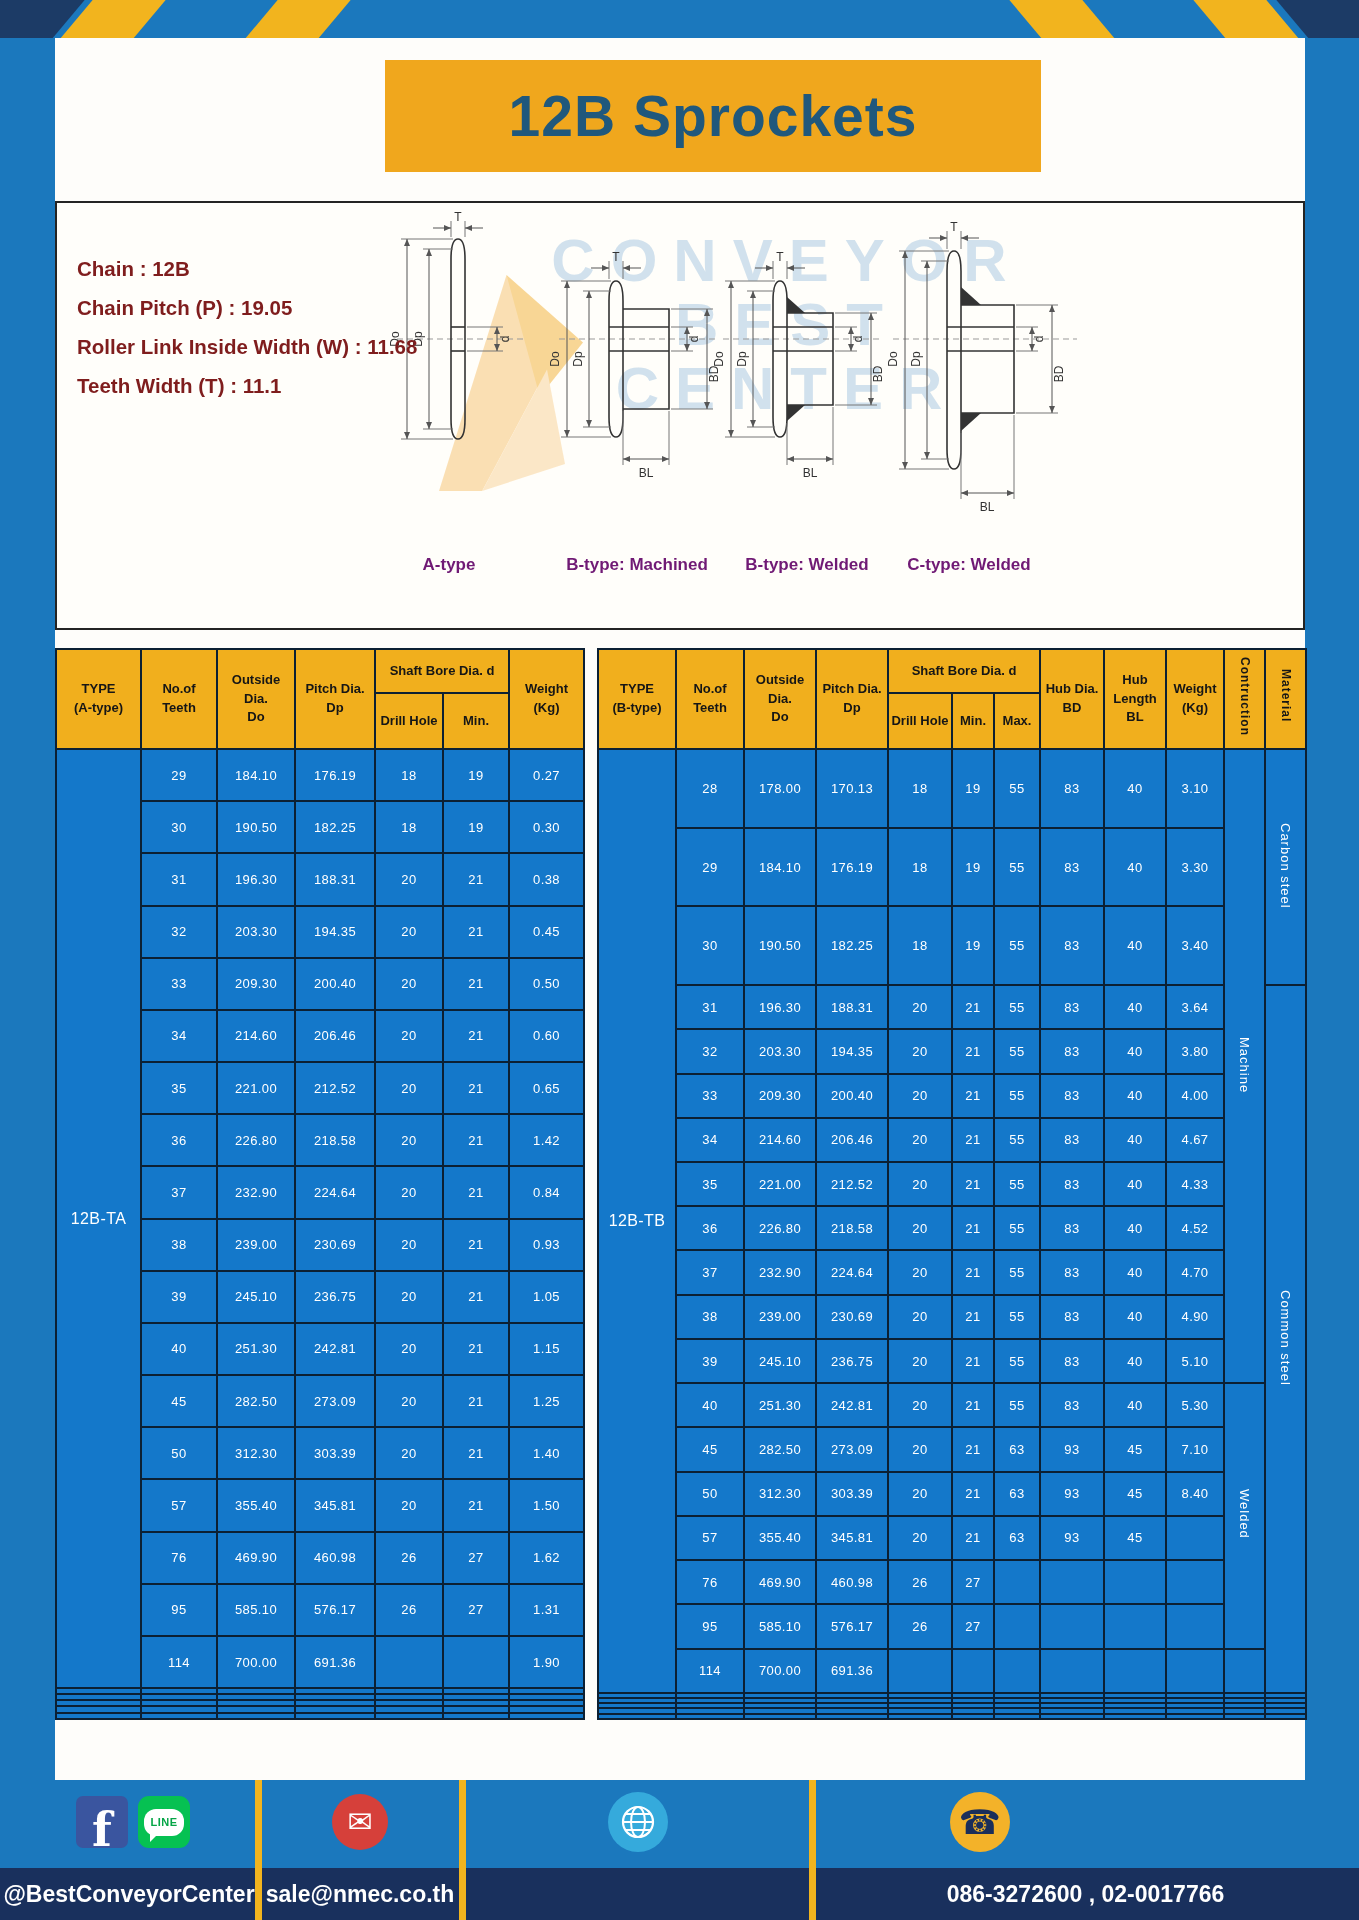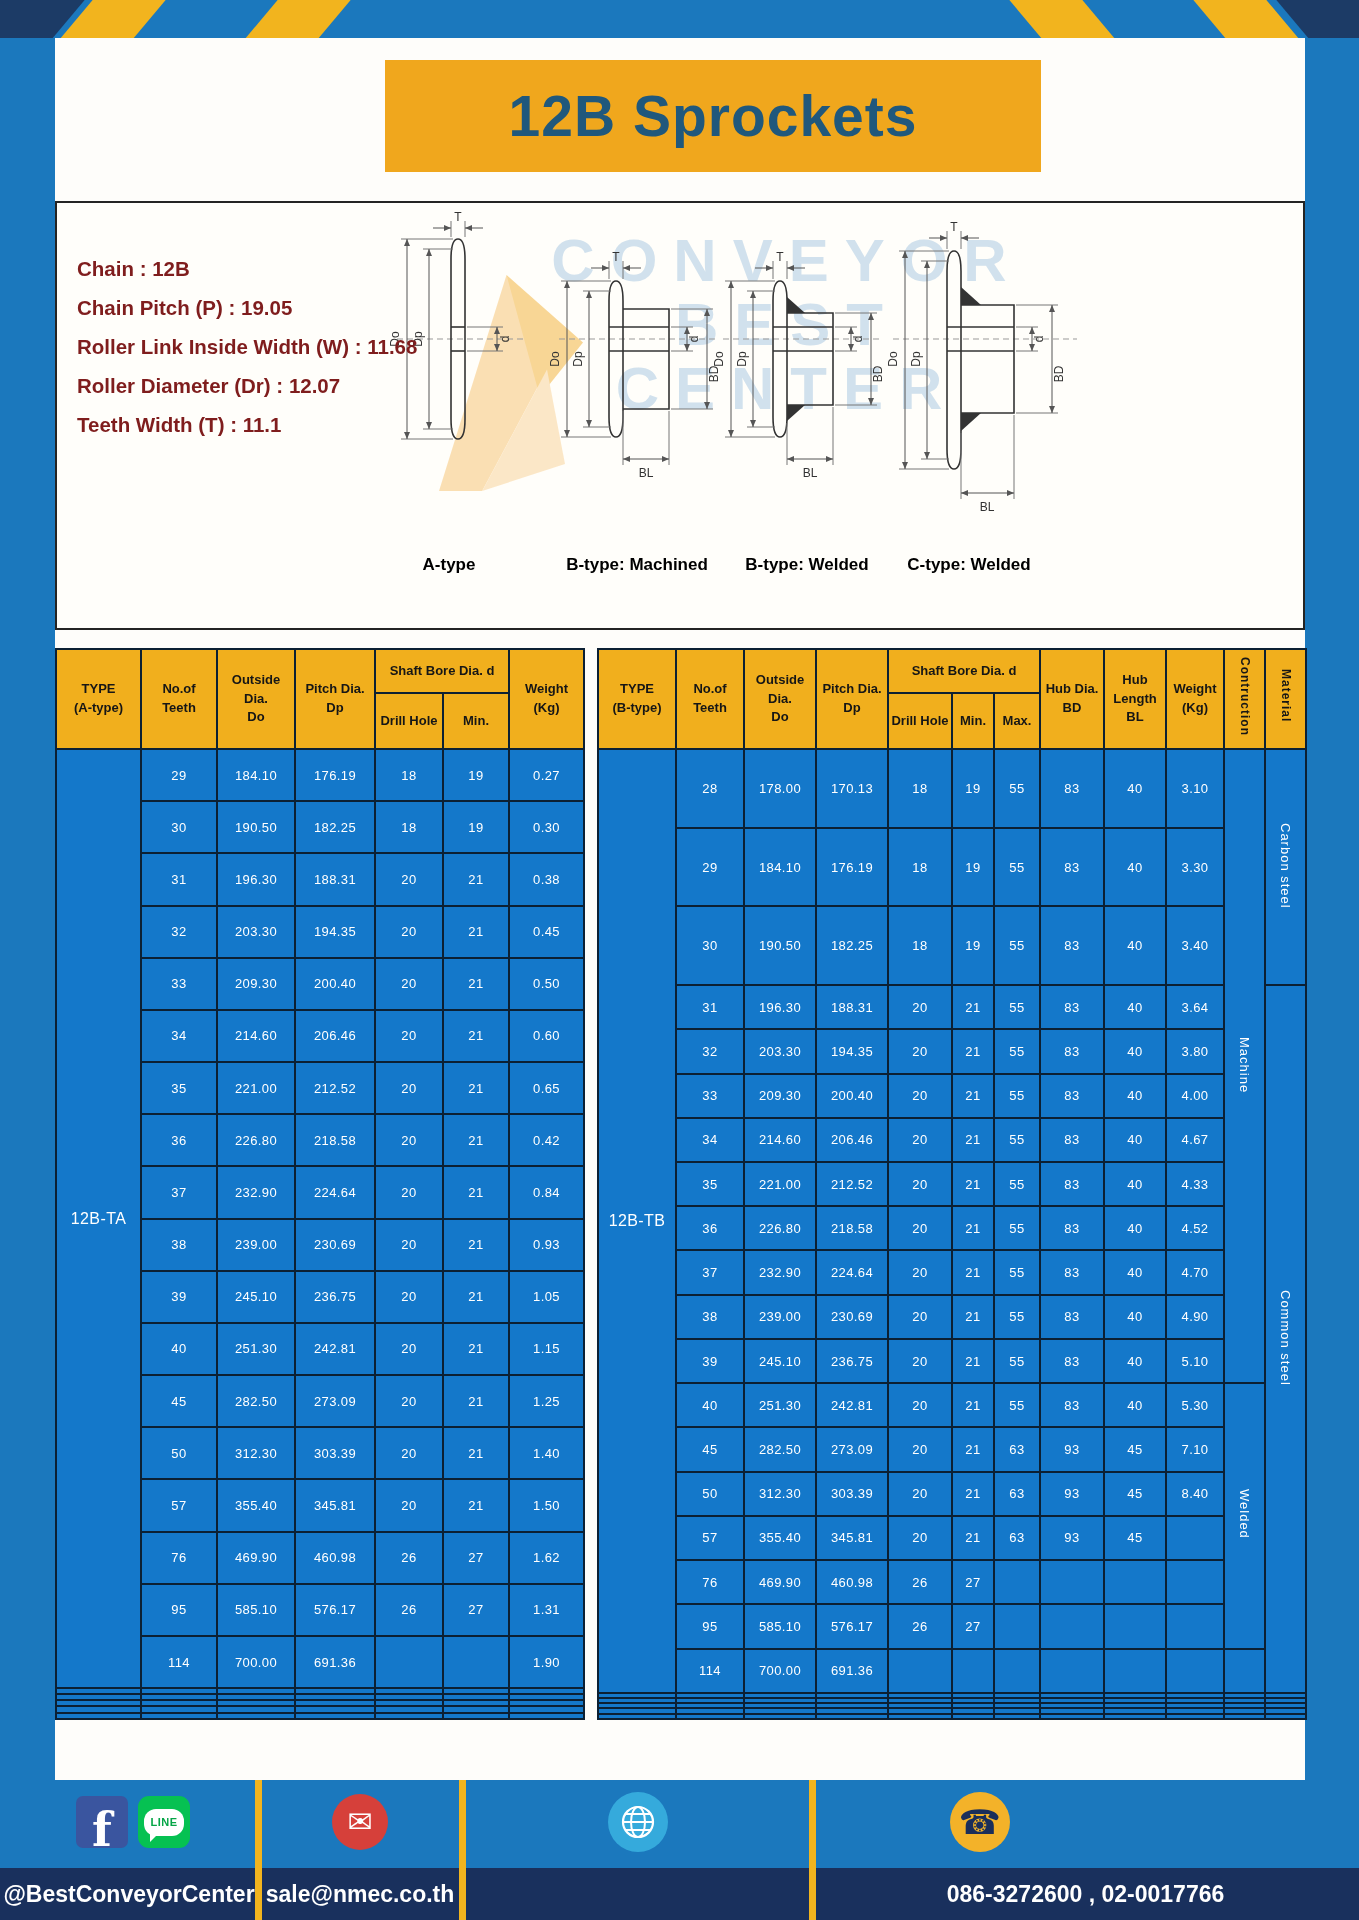--- a/index.html
+++ b/index.html
@@ -18,21 +18,21 @@
   .banner{position:absolute;left:330px;top:22px;width:656px;height:112px;background:#f0a71d;display:flex;align-items:center;justify-content:center}
   .banner h1{font-size:57px;font-weight:bold;color:#20587c;letter-spacing:1px}
 
   
   .panel{position:absolute;left:0;top:163px;width:1250px;height:429px;background:#fffefa;border:2px solid #242424;overflow:hidden}
   .specs{position:absolute;left:20px;top:46px;color:#7f1d1d;font-size:20.5px;font-weight:bold;line-height:39px;z-index:3}
   .wm{position:absolute;left:0;top:0;width:1250px;height:429px;z-index:1;pointer-events:none}
   .wm-text{position:absolute;left:470px;top:26px;width:520px;text-align:center;font-weight:bold;font-size:60px;letter-spacing:16px;line-height:64px;color:rgba(145,185,220,.42)}
   .wm-bird{position:absolute;left:355px;top:40px;width:180px;height:280px;opacity:.45}
   .drawsvg{position:absolute;left:320px;top:6px;z-index:2}
-  .dlabel{position:absolute;top:352px;transform:translateX(-50%);font-size:17px;font-weight:600;color:#000000;z-index:3;white-space:nowrap}
+  .dlabel{position:absolute;top:352px;transform:translateX(-50%);font-size:17px;font-weight:600;color:#701a75;z-index:3;white-space:nowrap}
 
   
   .tables{position:absolute;left:0;top:610px;width:1250px;height:1072px}
   table{border-collapse:collapse;table-layout:fixed;position:absolute;top:0;height:1072px}
   .tbl-a{left:0;width:528px}
   .tbl-b{left:542px;width:708px}
   th,td{border:2px solid #0c2033;overflow:hidden;text-align:center;vertical-align:middle}
   thead th{background:#f1af1d;color:#161616;font-size:13px;font-weight:bold;white-space:pre-line;line-height:1.45;padding:1px}
   thead tr.r1{height:44px}
   thead tr.r2{height:56px}
@@ -101,21 +101,20 @@
           <div>CONVEYOR</div>
           <div>BEST</div>
           <div>CENTER</div>
         </div>
       </div>
 
       <div class="specs">
         <div>Chain  :  12B</div>
         <div>Chain Pitch (P)  :  19.05</div>
         <div>Roller Link Inside Width (W) : 11.68</div>
-        <div>Roller Diameter (Dr)  : 12.07</div>
         <div>Teeth Width (T)  :  11.1</div>
       </div>
 
       <svg class="drawsvg" width="920" height="340" viewBox="0 0 920 340">
         <defs>
           <marker id="ar" markerWidth="8" markerHeight="8" refX="7" refY="3" orient="auto-start-reverse">
             <path d="M0,0L7,3L0,6Z" fill="#555"></path>
           </marker>
         </defs>
 
@@ -342,21 +341,21 @@
               <td>20</td>
               <td>21</td>
               <td>0.65</td>
             </tr>
             <tr>
               <td>36</td>
               <td>226.80</td>
               <td>218.58</td>
               <td>20</td>
               <td>21</td>
-              <td>0.42</td>
+              <td>1.42</td>
             </tr>
             <tr>
               <td>37</td>
               <td>232.90</td>
               <td>224.64</td>
               <td>20</td>
               <td>21</td>
               <td>0.84</td>
             </tr>
             <tr>

